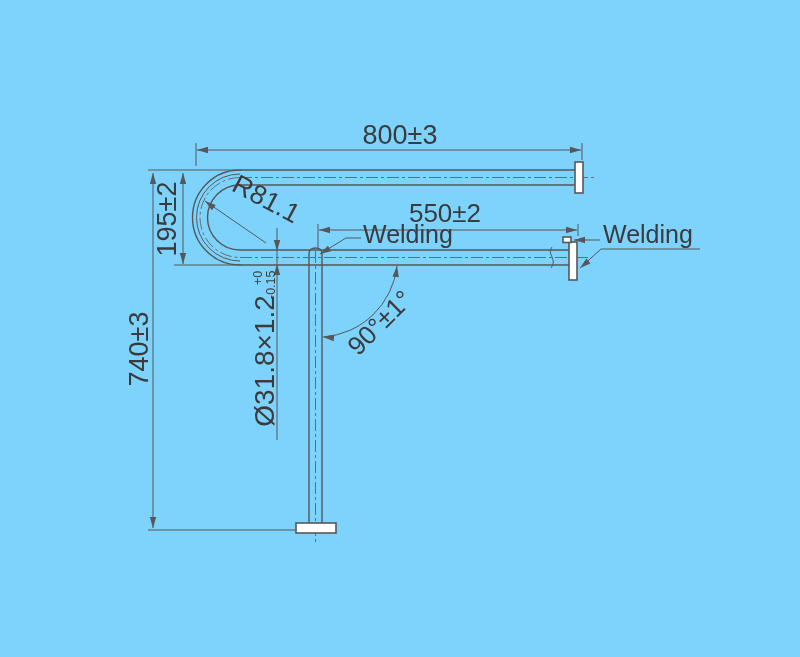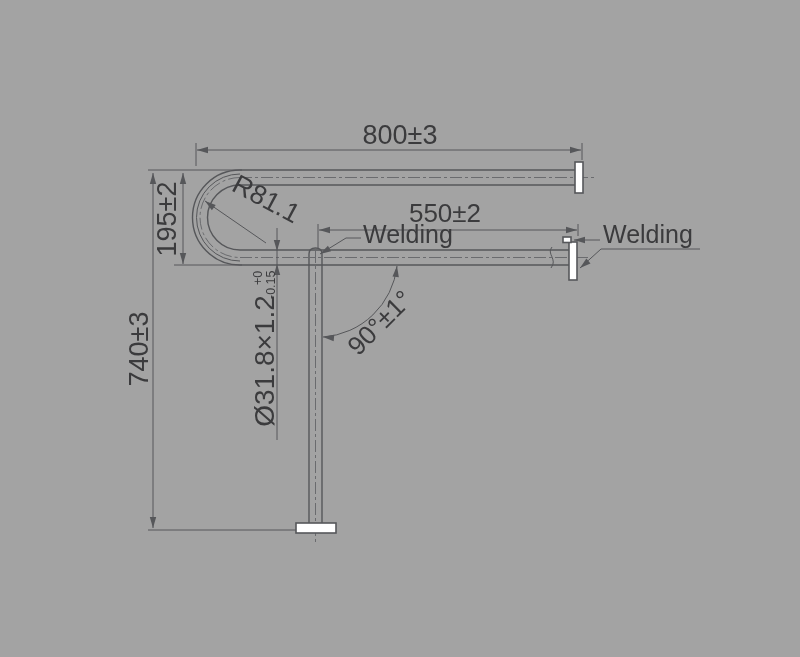--- a/index.html
+++ b/index.html
@@ -1,16 +1,16 @@
 <!DOCTYPE html>
 <html><head>
 <meta charset="utf-8">
 <style>
   html,body{margin:0;padding:0;background:#ffffff;}
-  .stage{position:relative;width:800px;height:657px;background:#a3a3a3;overflow:hidden;
+  .stage{position:relative;width:800px;height:657px;background:#7dd3fc;overflow:hidden;
          font-family:"Liberation Sans", sans-serif;}
   svg{display:block;}
   text{font-family:"Liberation Sans", sans-serif;fill:#3b3b3d;}
   .ln{stroke:#56575a;stroke-width:1.4;fill:none;}
   .thin{stroke:#56575a;stroke-width:1;fill:none;}
   .cl{stroke:#6a6b6e;stroke-width:1;fill:none;stroke-dasharray:12 3 3 3;}
   .arw{fill:#56575a;stroke:none;}
   .plate{stroke:#56575a;stroke-width:1.6;fill:#ffffff;}
 </style>
 </head>

